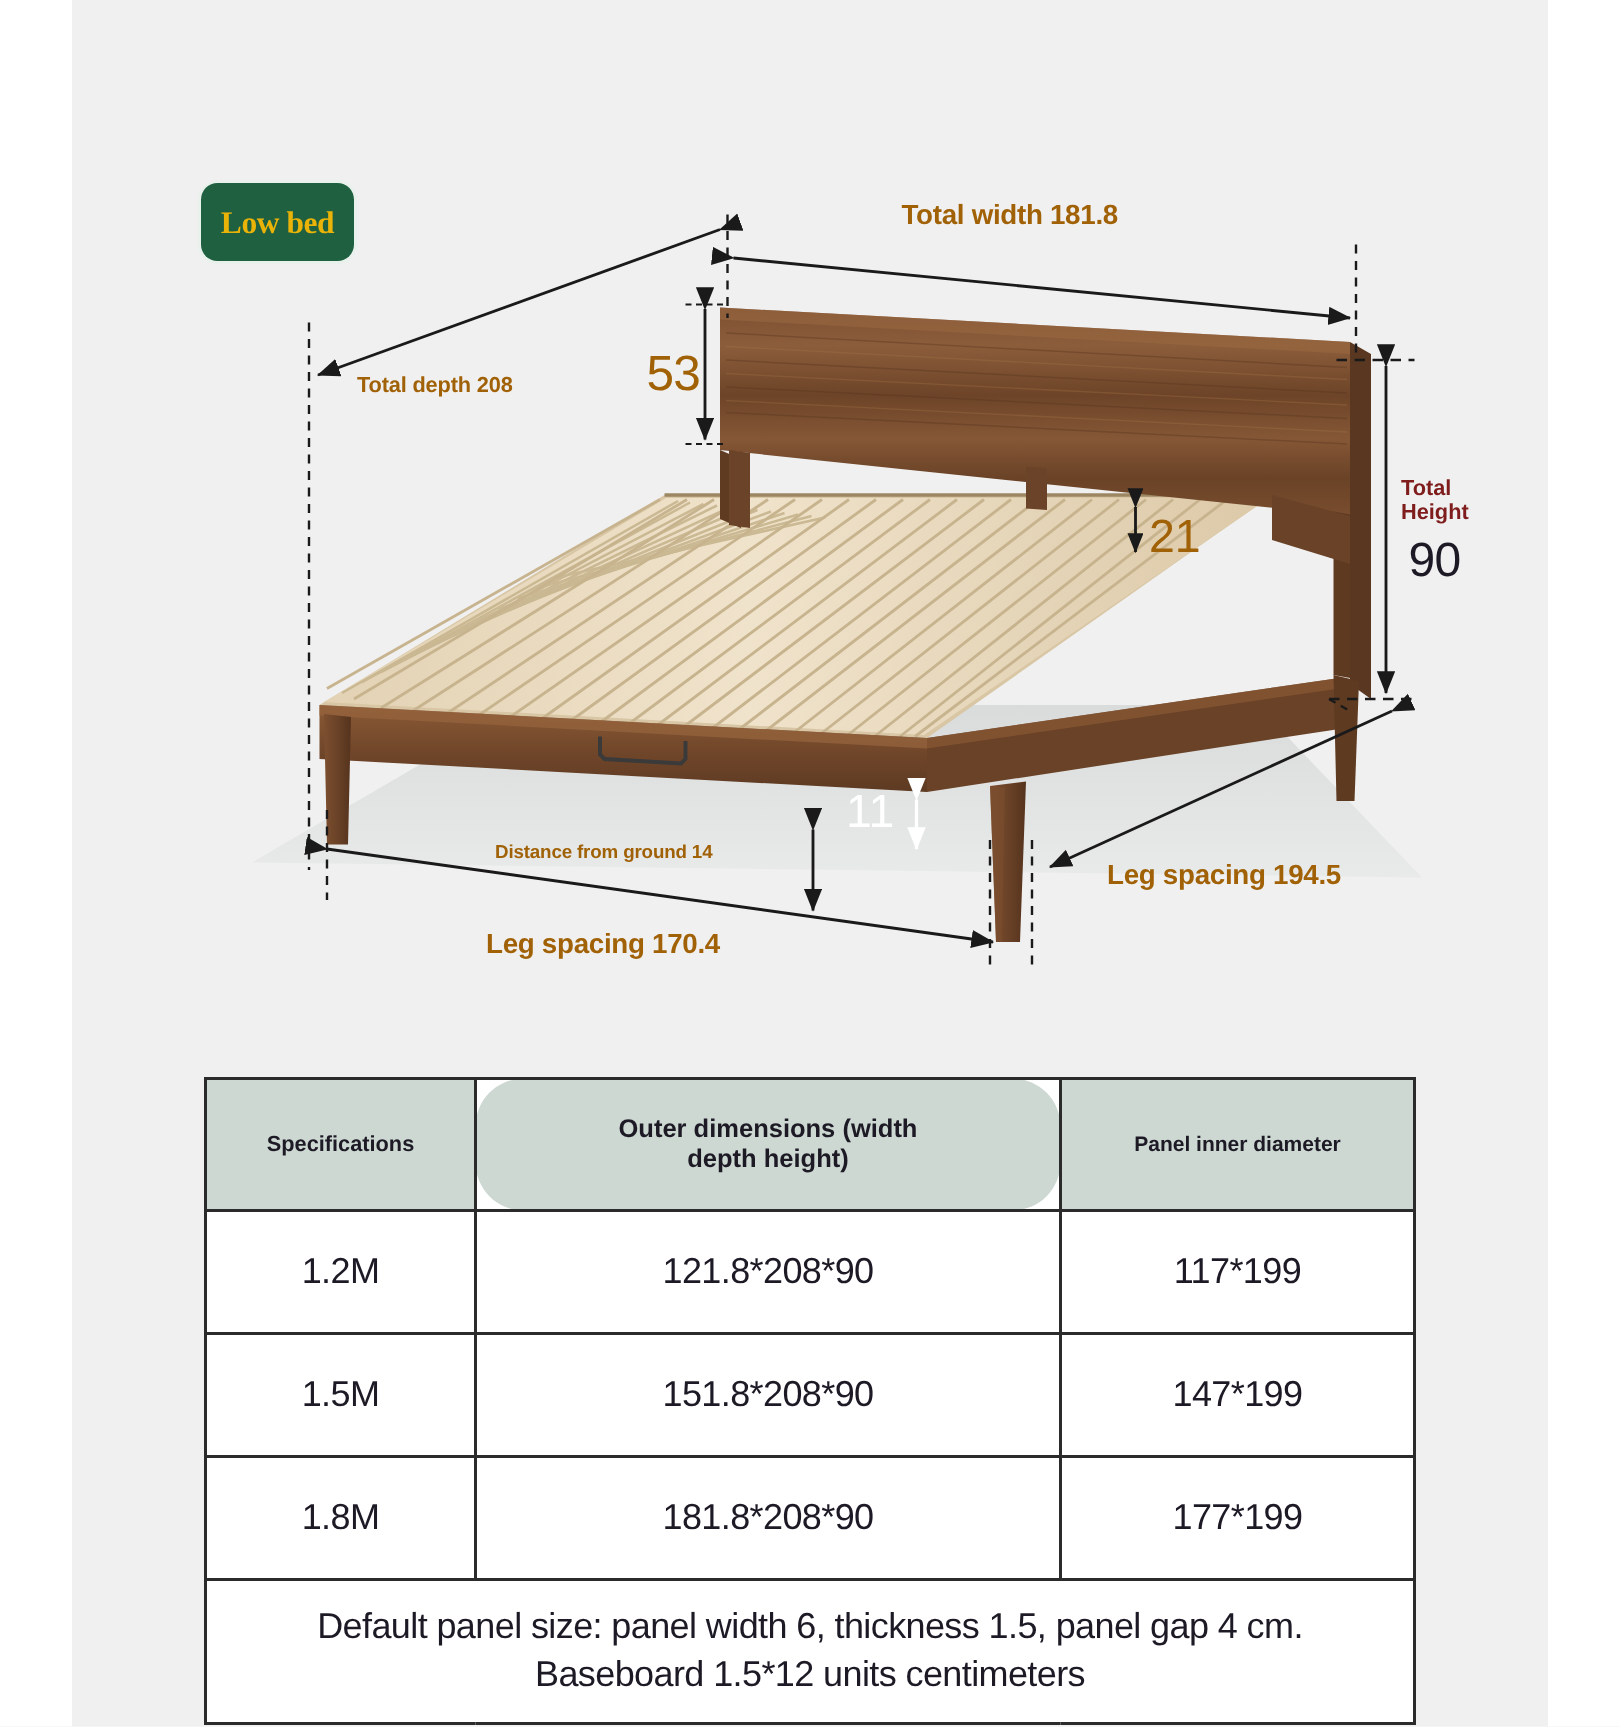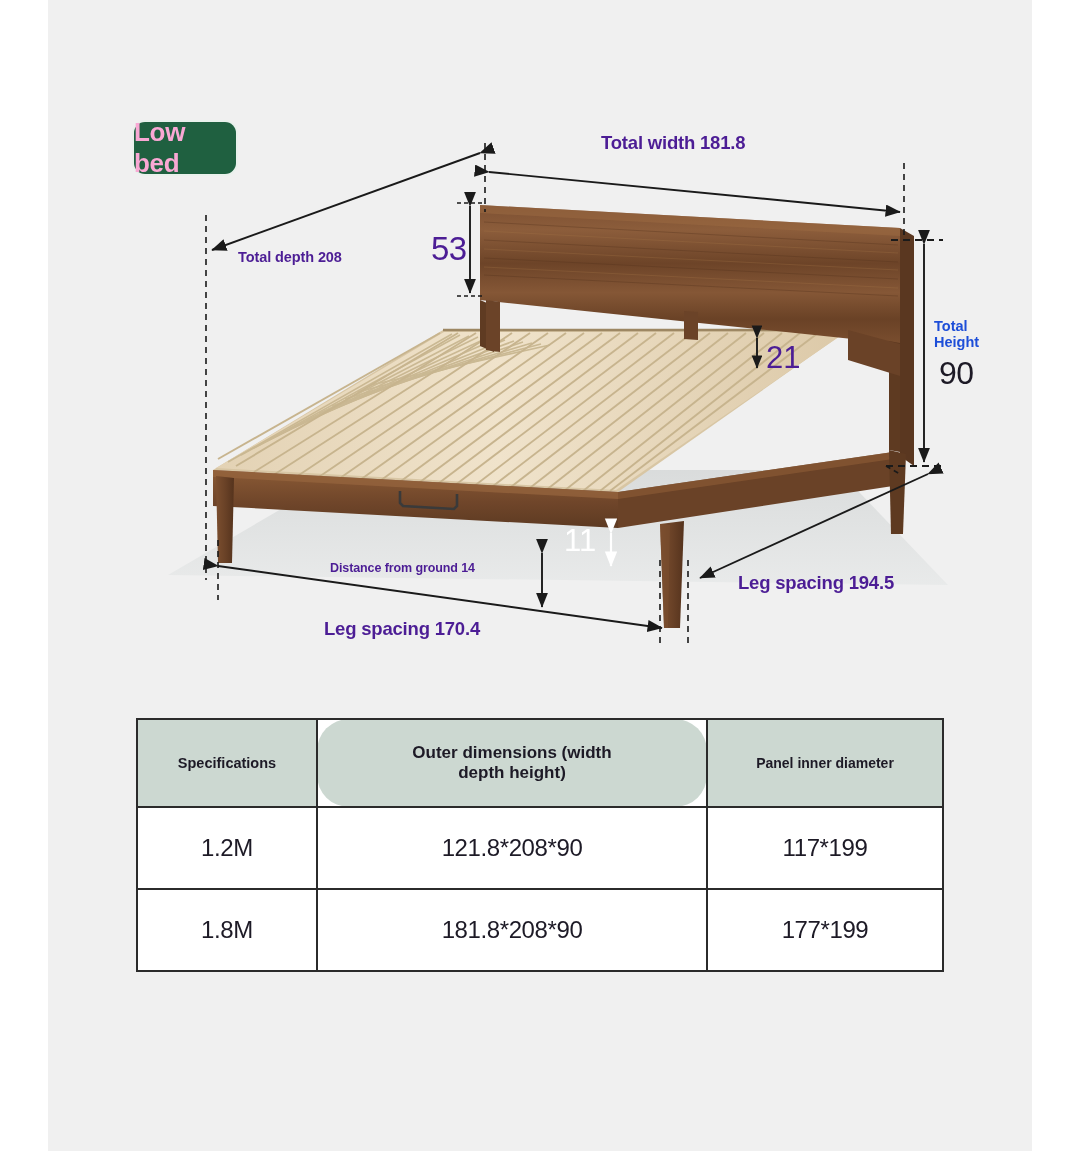--- a/index.html
+++ b/index.html
@@ -24,38 +24,38 @@
 
   
   .badge{
     position:absolute;left:86px;top:122px;
     width:102px;height:52px;
     background:#1f6040;border-radius:11px;
     box-shadow:0 0 0 2px #e9f1ec;
     display:flex;align-items:center;justify-content:center;
   }
   .badge span{
-    color:#f9a8d4;font-size:26px;font-weight:bold;letter-spacing:-0.3px;
+    color:#eab308;font-size:21px;font-weight:bold;letter-spacing:-0.3px;font-family:Liberation Serif, serif;
   }
 
   
   .stage{position:absolute;left:0;top:0;width:984px;height:700px;}
   .stage svg{position:absolute;left:0;top:0;}
 
   
-  .dim{position:absolute;color:#4c1d95;font-weight:bold;white-space:nowrap;}
+  .dim{position:absolute;color:#a16207;font-weight:bold;white-space:nowrap;}
   .dim.small{font-size:14.5px;letter-spacing:-0.1px;}
   .dim.tiny{font-size:12.5px;letter-spacing:-0.1px;}
   .dim.med{font-size:18.5px;letter-spacing:-0.2px;}
   .dim.big{font-size:33px;font-weight:normal;letter-spacing:-0.5px;}
   .dim.num{font-size:31px;font-weight:normal;}
   .dim.white{color:#ffffff;}
 
   .th-label{position:absolute;left:886px;top:318px;
-    font-size:14.5px;font-weight:bold;line-height:1.12;color:#1d4ed8;}
+    font-size:14.5px;font-weight:bold;line-height:1.12;color:#7f1d1d;}
   .th-num{position:absolute;left:891px;top:355px;
     font-size:32px;color:#1d1a26;letter-spacing:-0.5px;}
 
   
   .tbl{
     position:absolute;left:88px;top:718px;
     width:808px;border-collapse:collapse;
     table-layout:fixed;background:#ffffff;
   }
   .tbl td,.tbl th{
@@ -298,20 +298,31 @@
         </th>
       </tr>
     </thead>
     <tbody>
       <tr>
         <td>1.2M</td>
         <td>121.8*208*90</td>
         <td>117*199</td>
       </tr>
       <tr>
+        <td>1.5M</td>
+        <td>151.8*208*90</td>
+        <td>147*199</td>
+      </tr>
+      <tr>
         <td>1.8M</td>
         <td>181.8*208*90</td>
         <td>177*199</td>
       </tr>
+      <tr>
+        <td class="note-cell" colspan="3">
+          <span>Default panel size: panel width 6, thickness 1.5, panel gap 4 cm.</span>
+          <span class="note-l2">Baseboard 1.5*12 units centimeters</span>
+        </td>
+      </tr>
     </tbody>
   </table>
 
 </div>
 
 </body></html>

